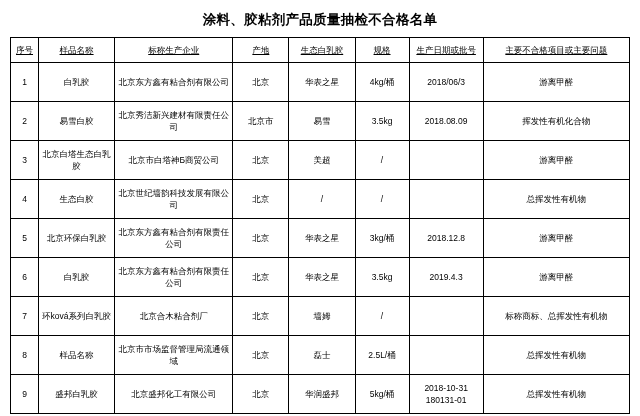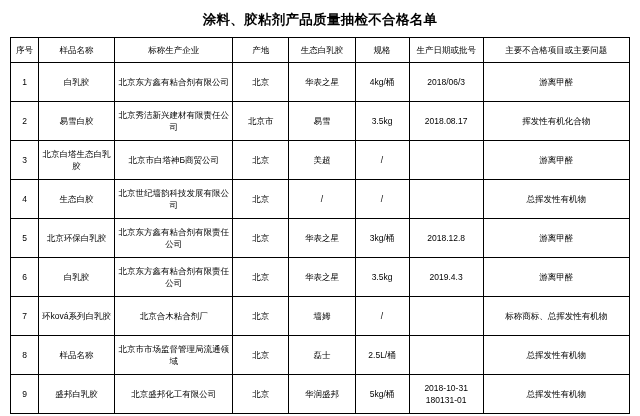--- a/index.html
+++ b/index.html
@@ -44,20 +44,21 @@
     vertical-align: middle;
     padding: 2px 1px;
     line-height: 12px;
     word-wrap: break-word;
     overflow: hidden;
   }
   table.report thead th {
     font-weight: normal;
     font-size: 8.5px;
     height: 20px;
+    text-decoration: underline;
   }
   table.report tbody td {
     height: 34px;
   }
   .c0 { width: 28px; }
   .c1 { width: 76px; }
   .c2 { width: 118px; }
   .c3 { width: 56px; }
   .c4 { width: 66px; }
   .c5 { width: 54px; }
@@ -107,21 +108,21 @@
         <td>2018/06/3</td>
         <td>游离甲醛</td>
       </tr>
       <tr>
         <td>2</td>
         <td>易雪白胶</td>
         <td>北京秀洁新兴建材有限责任公司</td>
         <td>北京市</td>
         <td>易雪</td>
         <td>3.5kg</td>
-        <td>2018.08.17</td>
+        <td>2018.08.09</td>
         <td>挥发性有机化合物</td>
       </tr>
       <tr>
         <td>3</td>
         <td>北京白塔生态白乳胶</td>
         <td>北京市白塔神Б商贸公司</td>
         <td>北京</td>
         <td>美超</td>
         <td>/</td>
         <td></td>

